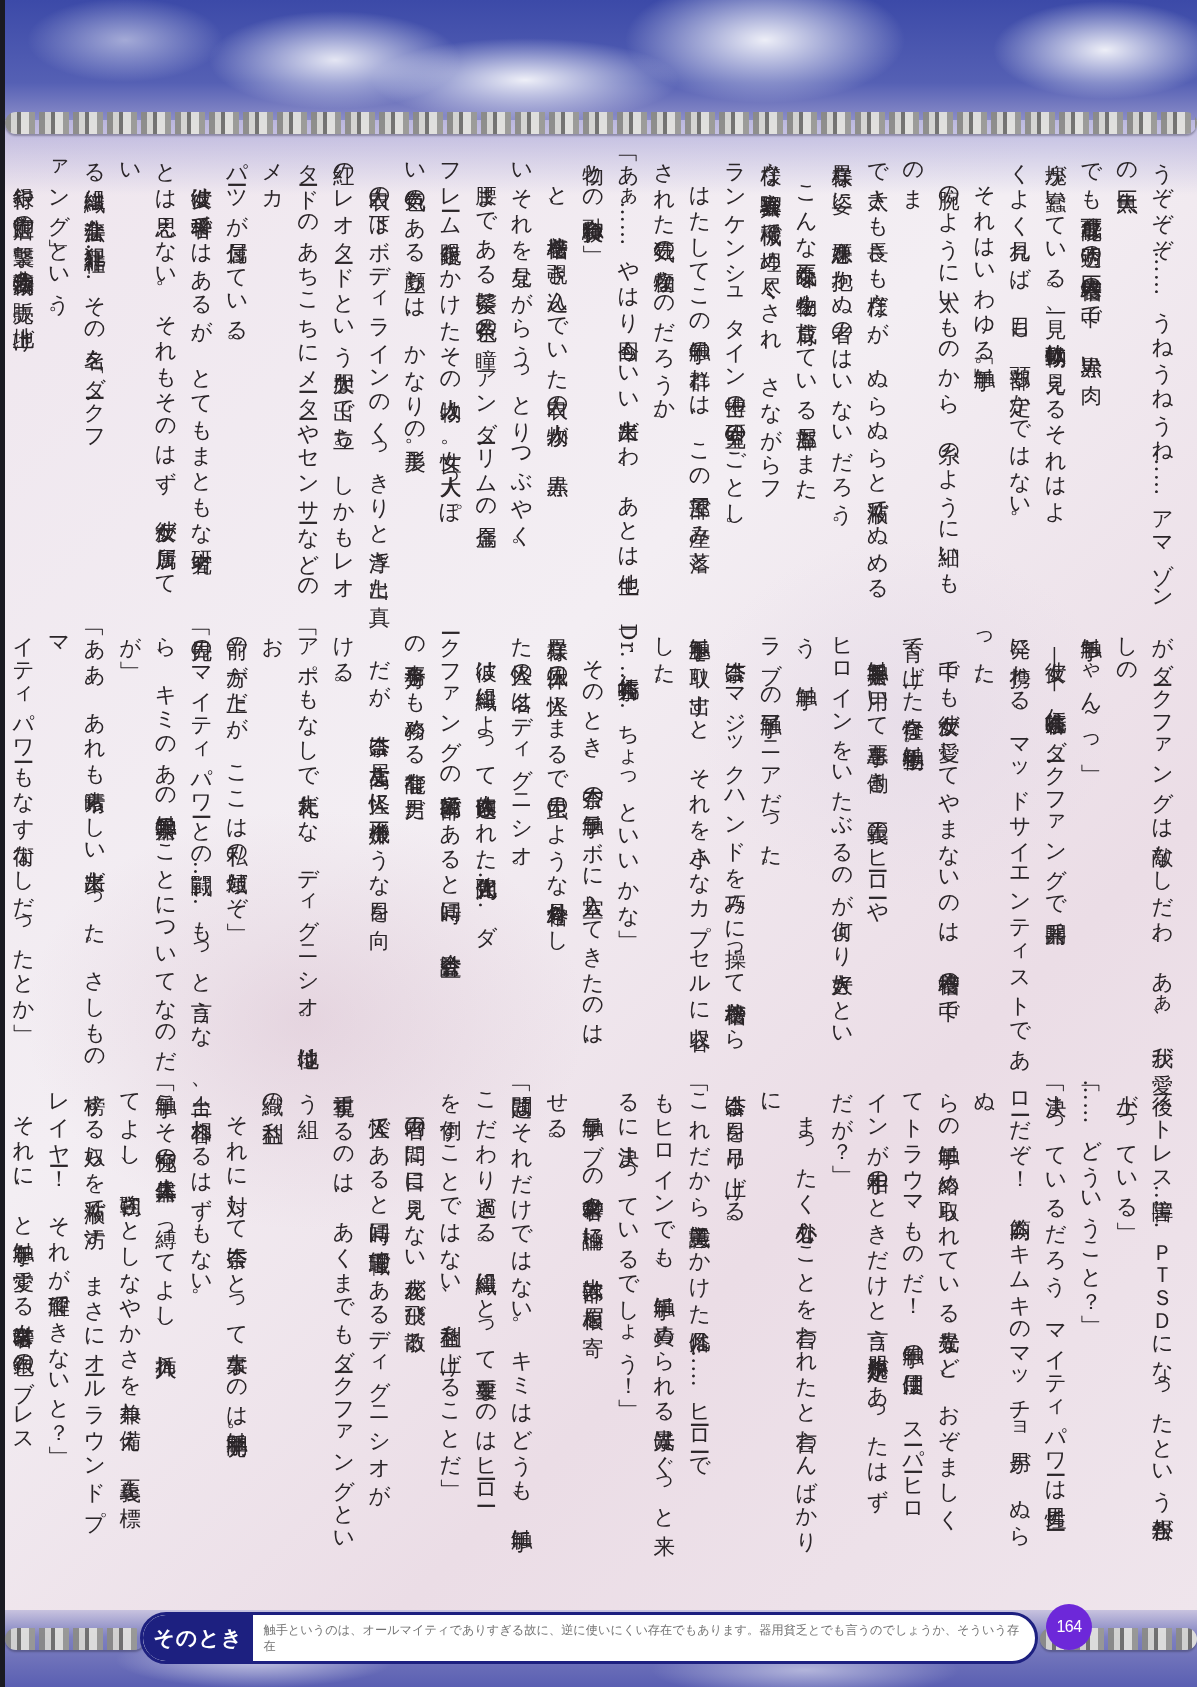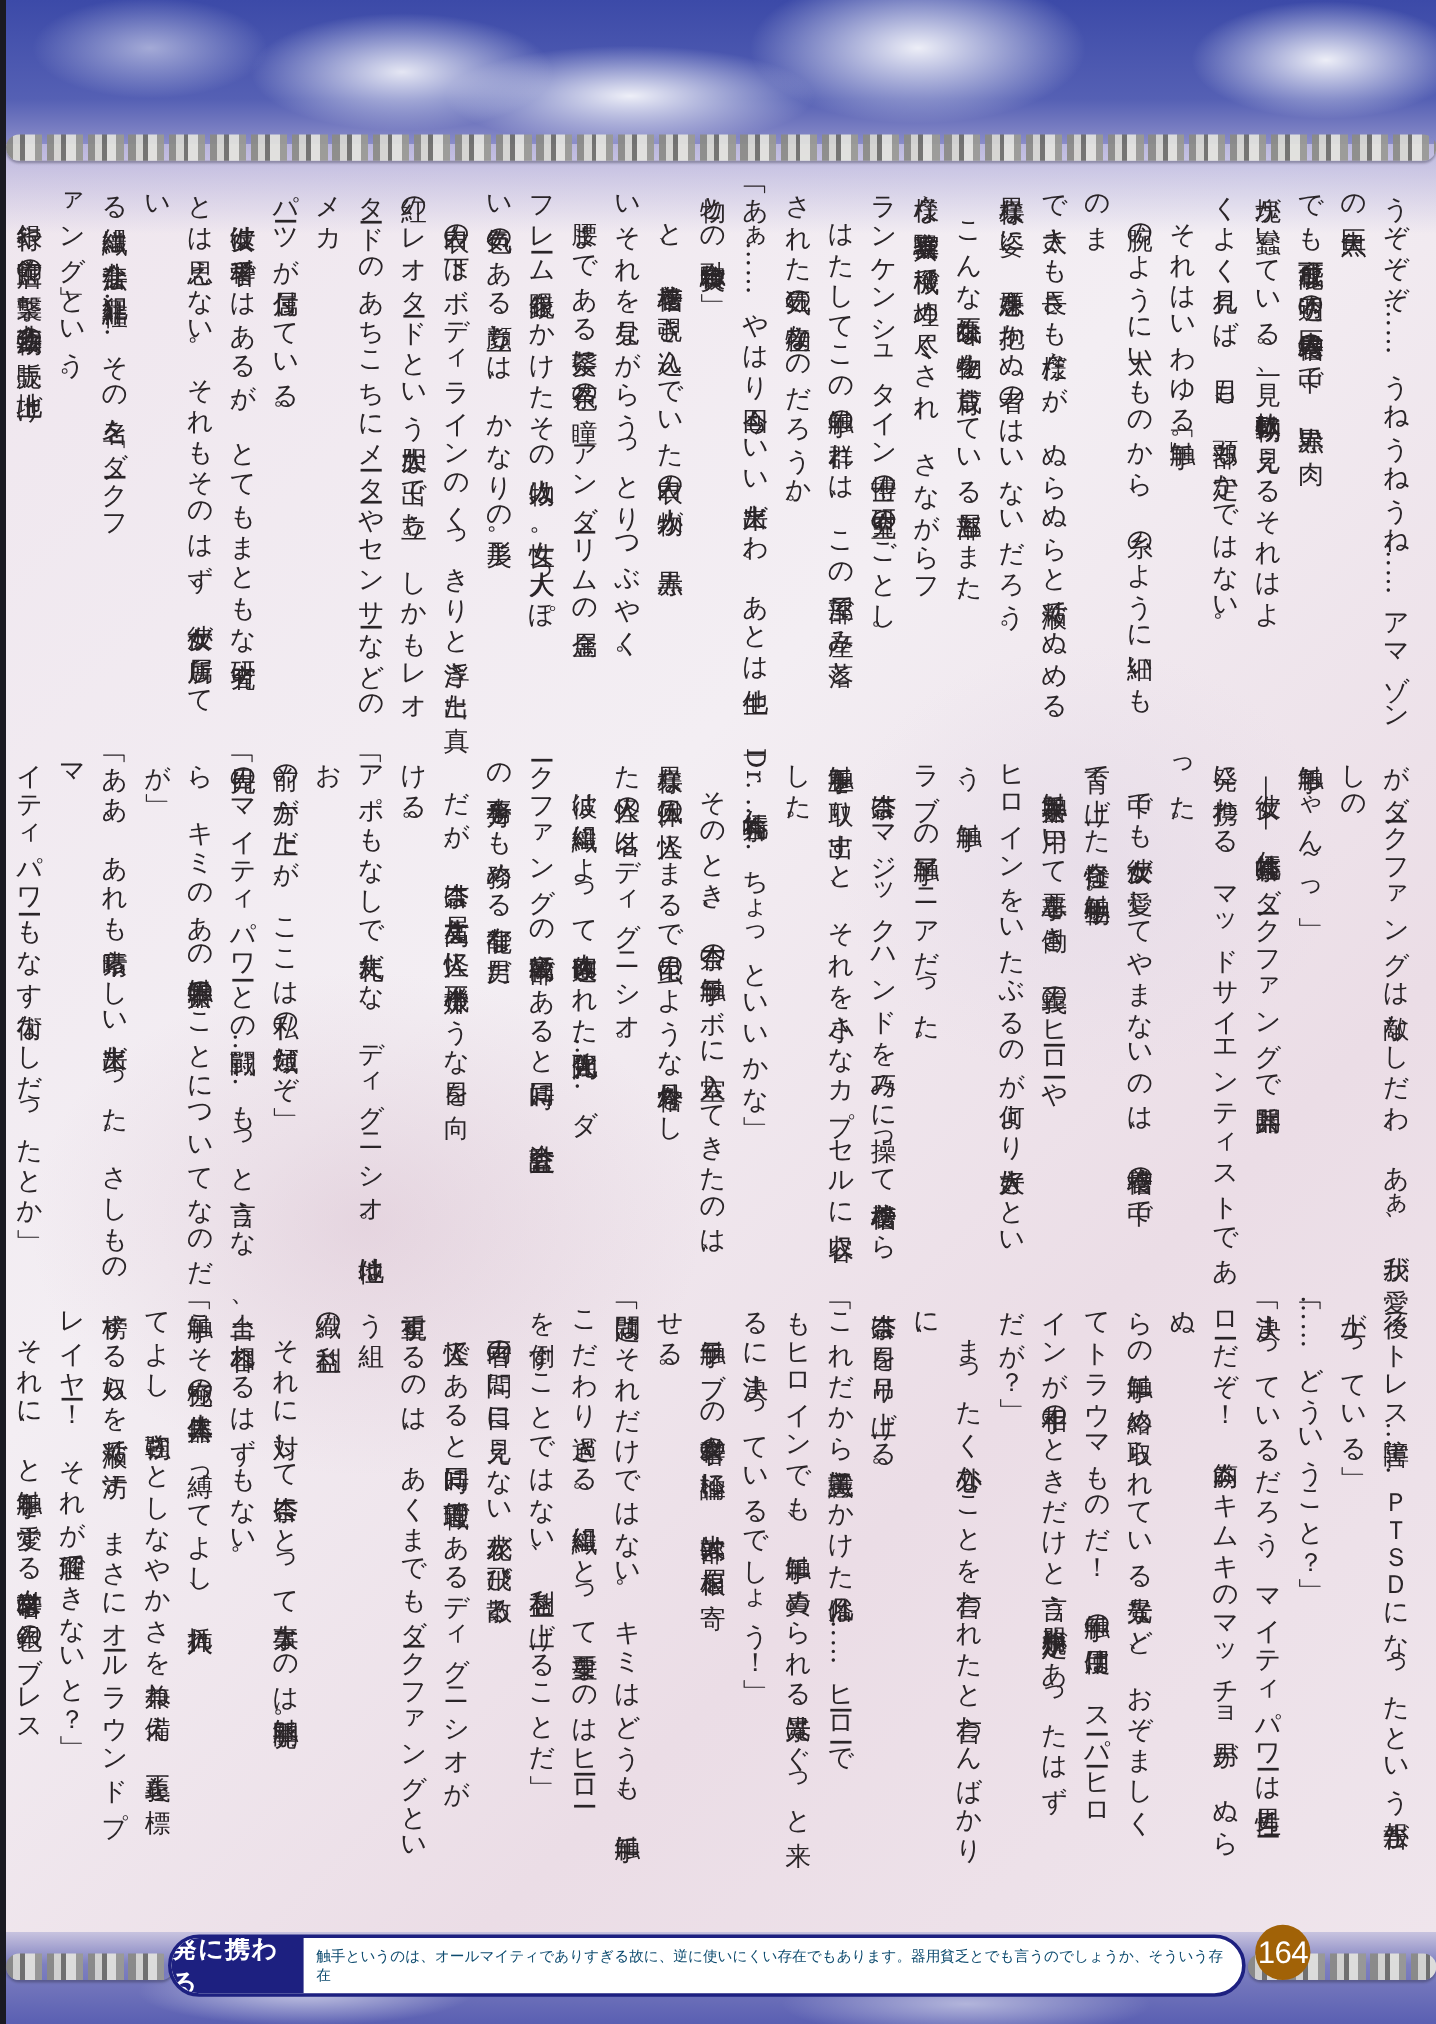--- a/index.html
+++ b/index.html
@@ -68,28 +68,28 @@
     box-sizing:border-box; display:flex; align-items:center; overflow:hidden;
   }
   .footer-label {
     background:#1d2080; color:#fff; height:100%; width:112px;
     display:flex; align-items:center; justify-content:center;
     font-family:"DejaVu Sans", "Liberation Sans", sans-serif;
     font-size:21px; font-weight:bold; letter-spacing:1px;
     border-radius:22px 0 0 22px;
   }
   .footer-text {
-    padding:0 14px 0 10px; font-size:12.2px; line-height:16px; color:#0c4a6e;
+    padding:0 14px 0 10px; font-size:12.2px; line-height:16px; color:#737373;
     font-family:"DejaVu Sans", "Liberation Sans", sans-serif;
   }
   .page-num {
     position:absolute; left:1046px; top:1604px; width:46px; height:46px;
-    border-radius:50%; background:#a16207; color:#fff;
+    border-radius:50%; background:#6d28d9; color:#fff;
     font-family:"Liberation Sans", "DejaVu Sans", sans-serif;
-    font-size:26px; display:flex; align-items:center; justify-content:center;
+    font-size:16px; display:flex; align-items:center; justify-content:center;
     letter-spacing:-0.5px;
   }
 </style>
 </head>
 <body>
 
 <div class="left-edge"></div>
 <div class="sky-top"></div>
 <div class="paper"></div>
 <div class="sky-bottom"></div>
@@ -188,19 +188,19 @@
     <p>土台、相容れるはずもない。</p>
     <p>「触手こそ究極の生体兵器！　縛ってよし、挿入れ</p>
     <p>てよし、強靭さとしなやかさを兼ね備え、正義を標</p>
     <p>榜する奴らを粘液で汚す、まさにオールラウンドプ</p>
     <p>レイヤー！　それが理解できないと？」</p>
     <p>　それに、と触手を愛する女科学者は銀色のブレス</p>
     <p>レットのようなものを幹部に見せる。</p>
   </div>
 
 <div class="footer-box">
-  <div class="footer-label">発に携わる</div>
+  <div class="footer-label">そのとき</div>
   <div class="footer-text">
     <div>触手というのは、オールマイティでありすぎる故に、逆に使いにくい存在でもあります。器用貧乏とでも言うのでしょうか、そういう存在</div>
   </div>
 </div>
 
 <div class="page-num">164</div>
 
 </body></html>

